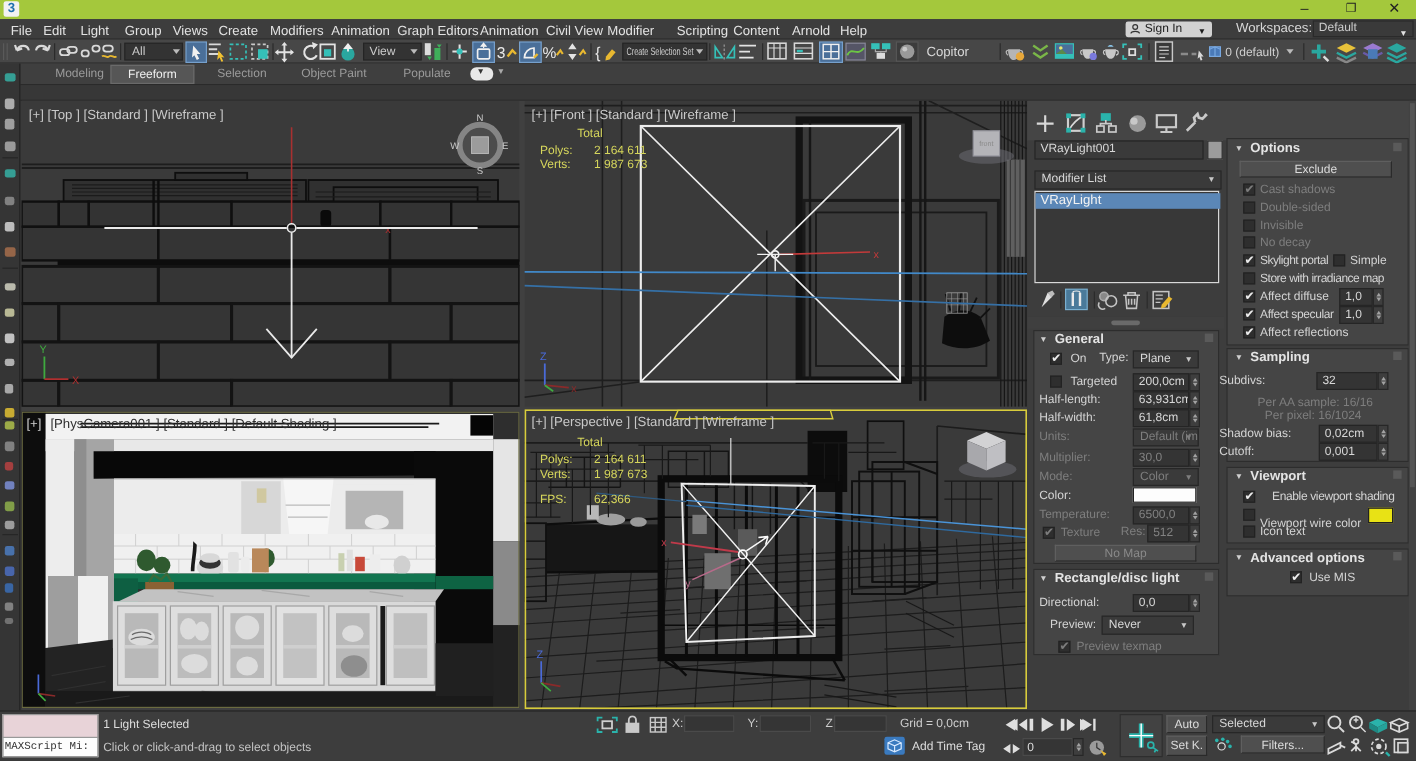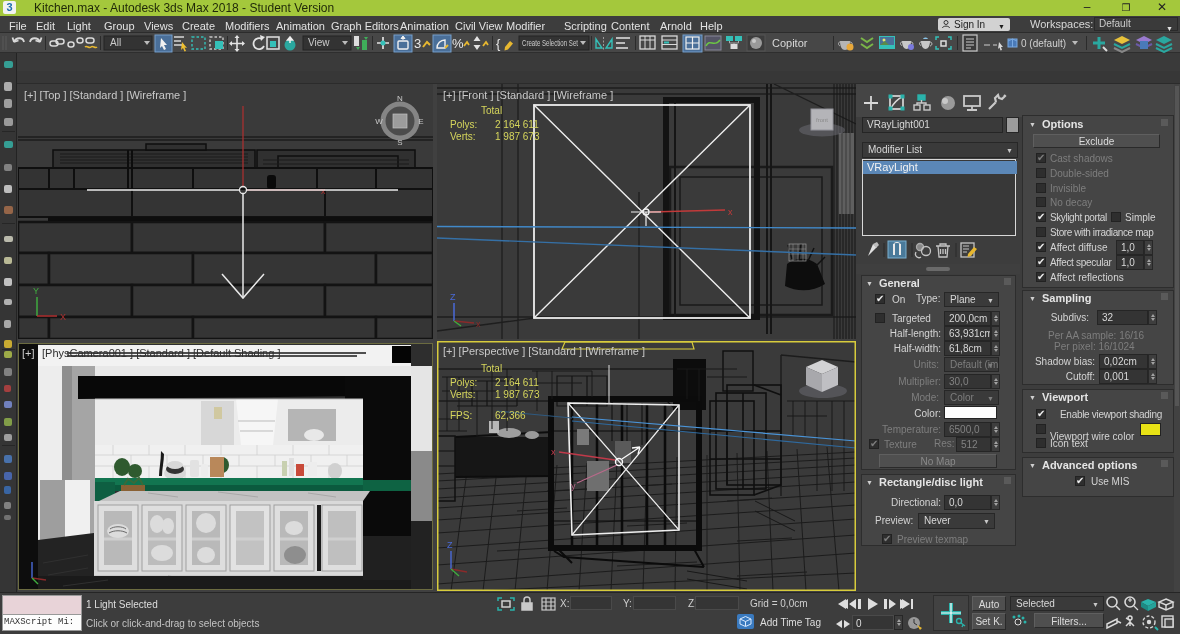--- a/index.html
+++ b/index.html
@@ -41,31 +41,30 @@
 .dd.gray{color:#7e7e7e}
 .dd.gray:after{color:#7e7e7e}
 .spin{position:absolute;width:9px;background:#3e3e3e;border:1px solid #272727}
 .spin:before{content:"";position:absolute;left:1.5px;top:3px;border-left:2.5px solid transparent;border-right:2.5px solid transparent;border-bottom:3.5px solid #a2a2a2}
 .spin:after{content:"";position:absolute;left:1.5px;bottom:3px;border-left:2.5px solid transparent;border-right:2.5px solid transparent;border-top:3.5px solid #a2a2a2}
 .cb{position:absolute;width:10px;height:10px;background:#2e2e2e;border:1px solid #222}
 .cb.c:before{content:"✔";position:absolute;left:0px;top:-2px;font-size:10px;color:#ededed}
 .cb.g:before{content:"✔";position:absolute;left:0px;top:-2px;font-size:10px;color:#7d7d7d}
 .lab{position:absolute;font-size:10px;color:#d4d4d4;white-space:nowrap}
 .lab.gray{color:#7e7e7e}
-.lab.r{text-align:right}
+.lab.r{}
 .btn{position:absolute;background:#4f4f4f;border:1px solid #5f5f5f;border-bottom-color:#2a2a2a;border-right-color:#2a2a2a;color:#dcdcdc;font-size:10px;text-align:center}
 
 #status{left:0;top:592px;width:1180px;height:42px;background:#3d3d3d;border-top:1px solid #252525;font-size:10px;color:#cfcfcf}
 </style></head>
 <body>
 <div id="stage">
 
 <div id="title" class="abs">
   <div class="logo">3</div>
-      <div class="txt">Kitchen.max - Autodesk 3ds Max 2018 - Student Version</div>
   <div class="winbtn" style="left:1080px">–</div>
   <div class="winbtn" style="left:1119px;font-size:10px">❐</div>
   <div class="winbtn" style="left:1155px">✕</div>
 </div>
 
 <div id="menu" class="abs">
   <span style="left:9px">File</span>
       <span style="left:36px">Edit</span>
       <span style="left:67px">Light</span>
   <span style="left:104px">Group</span>
@@ -261,20 +260,30 @@
           <path d="M0 5l8-4 8 4-8 4z" fill="#9a7ad0"></path>
           <path d="M0 9l8 4 8-4" stroke="#6a5aa8" stroke-width="2" fill="none"></path>
           <rect x="4" y="6" width="8" height="8" fill="#4a7ab8"></rect>
         </g>
 <g transform="translate(1156,2)">
           <path d="M0 5l8-4 8 4-8 4z" fill="#2aa79f"></path>
           <path d="M0 9l8 4 8-4M0 13l8 4 8-4" stroke="#2aa79f" stroke-width="2" fill="none"></path>
         </g>
 </svg></div>
 
+<div id="ribbon" class="abs">
+  <span class="tab" style="left:46px">Modeling</span>
+  <span class="tab on" style="left:92px;width:70px">Freeform</span>
+  <span class="tab" style="left:181px">Selection</span>
+  <span class="tab" style="left:251px">Object Paint</span>
+  <span class="tab" style="left:336px">Populate</span>
+  <span style="position:absolute;left:392px;top:3px;width:19px;height:11px;background:#e8e8e8;border-radius:5px"></span>
+  <span style="position:absolute;left:397px;top:4px;font-size:7px;color:#333">▼</span>
+  <span style="position:absolute;left:414px;top:4px;font-size:7px;color:#aaa">▼</span>
+</div>
 <div id="ribstrip" class="abs"></div>
 
 <div id="leftbar" class="abs">
       <div class="lic" style="top: 8px; background: rgb(53, 170, 158); width: 9px; height: 7px; opacity: 0.9;"></div>
       <div class="lic" style="top: 29px; background: rgb(185, 185, 185); width: 8px; height: 9px; opacity: 0.9;"></div>
       <div class="lic" style="top: 46px; background: rgb(171, 171, 171); width: 8px; height: 9px; opacity: 0.9;"></div>
       <div class="lic" style="top: 65px; background: rgb(165, 165, 165); width: 9px; height: 8px; opacity: 0.9;"></div>
       <div class="lic" style="top: 88px; background: rgb(53, 170, 158); width: 9px; height: 7px; opacity: 0.9;"></div>
       <div class="lic" style="top: 111px; background: rgb(138, 138, 138); width: 8px; height: 7px; opacity: 0.9;"></div>
       <div class="lic" style="top: 132px; background: rgb(204, 204, 204); width: 8px; height: 8px; opacity: 0.9;"></div>

